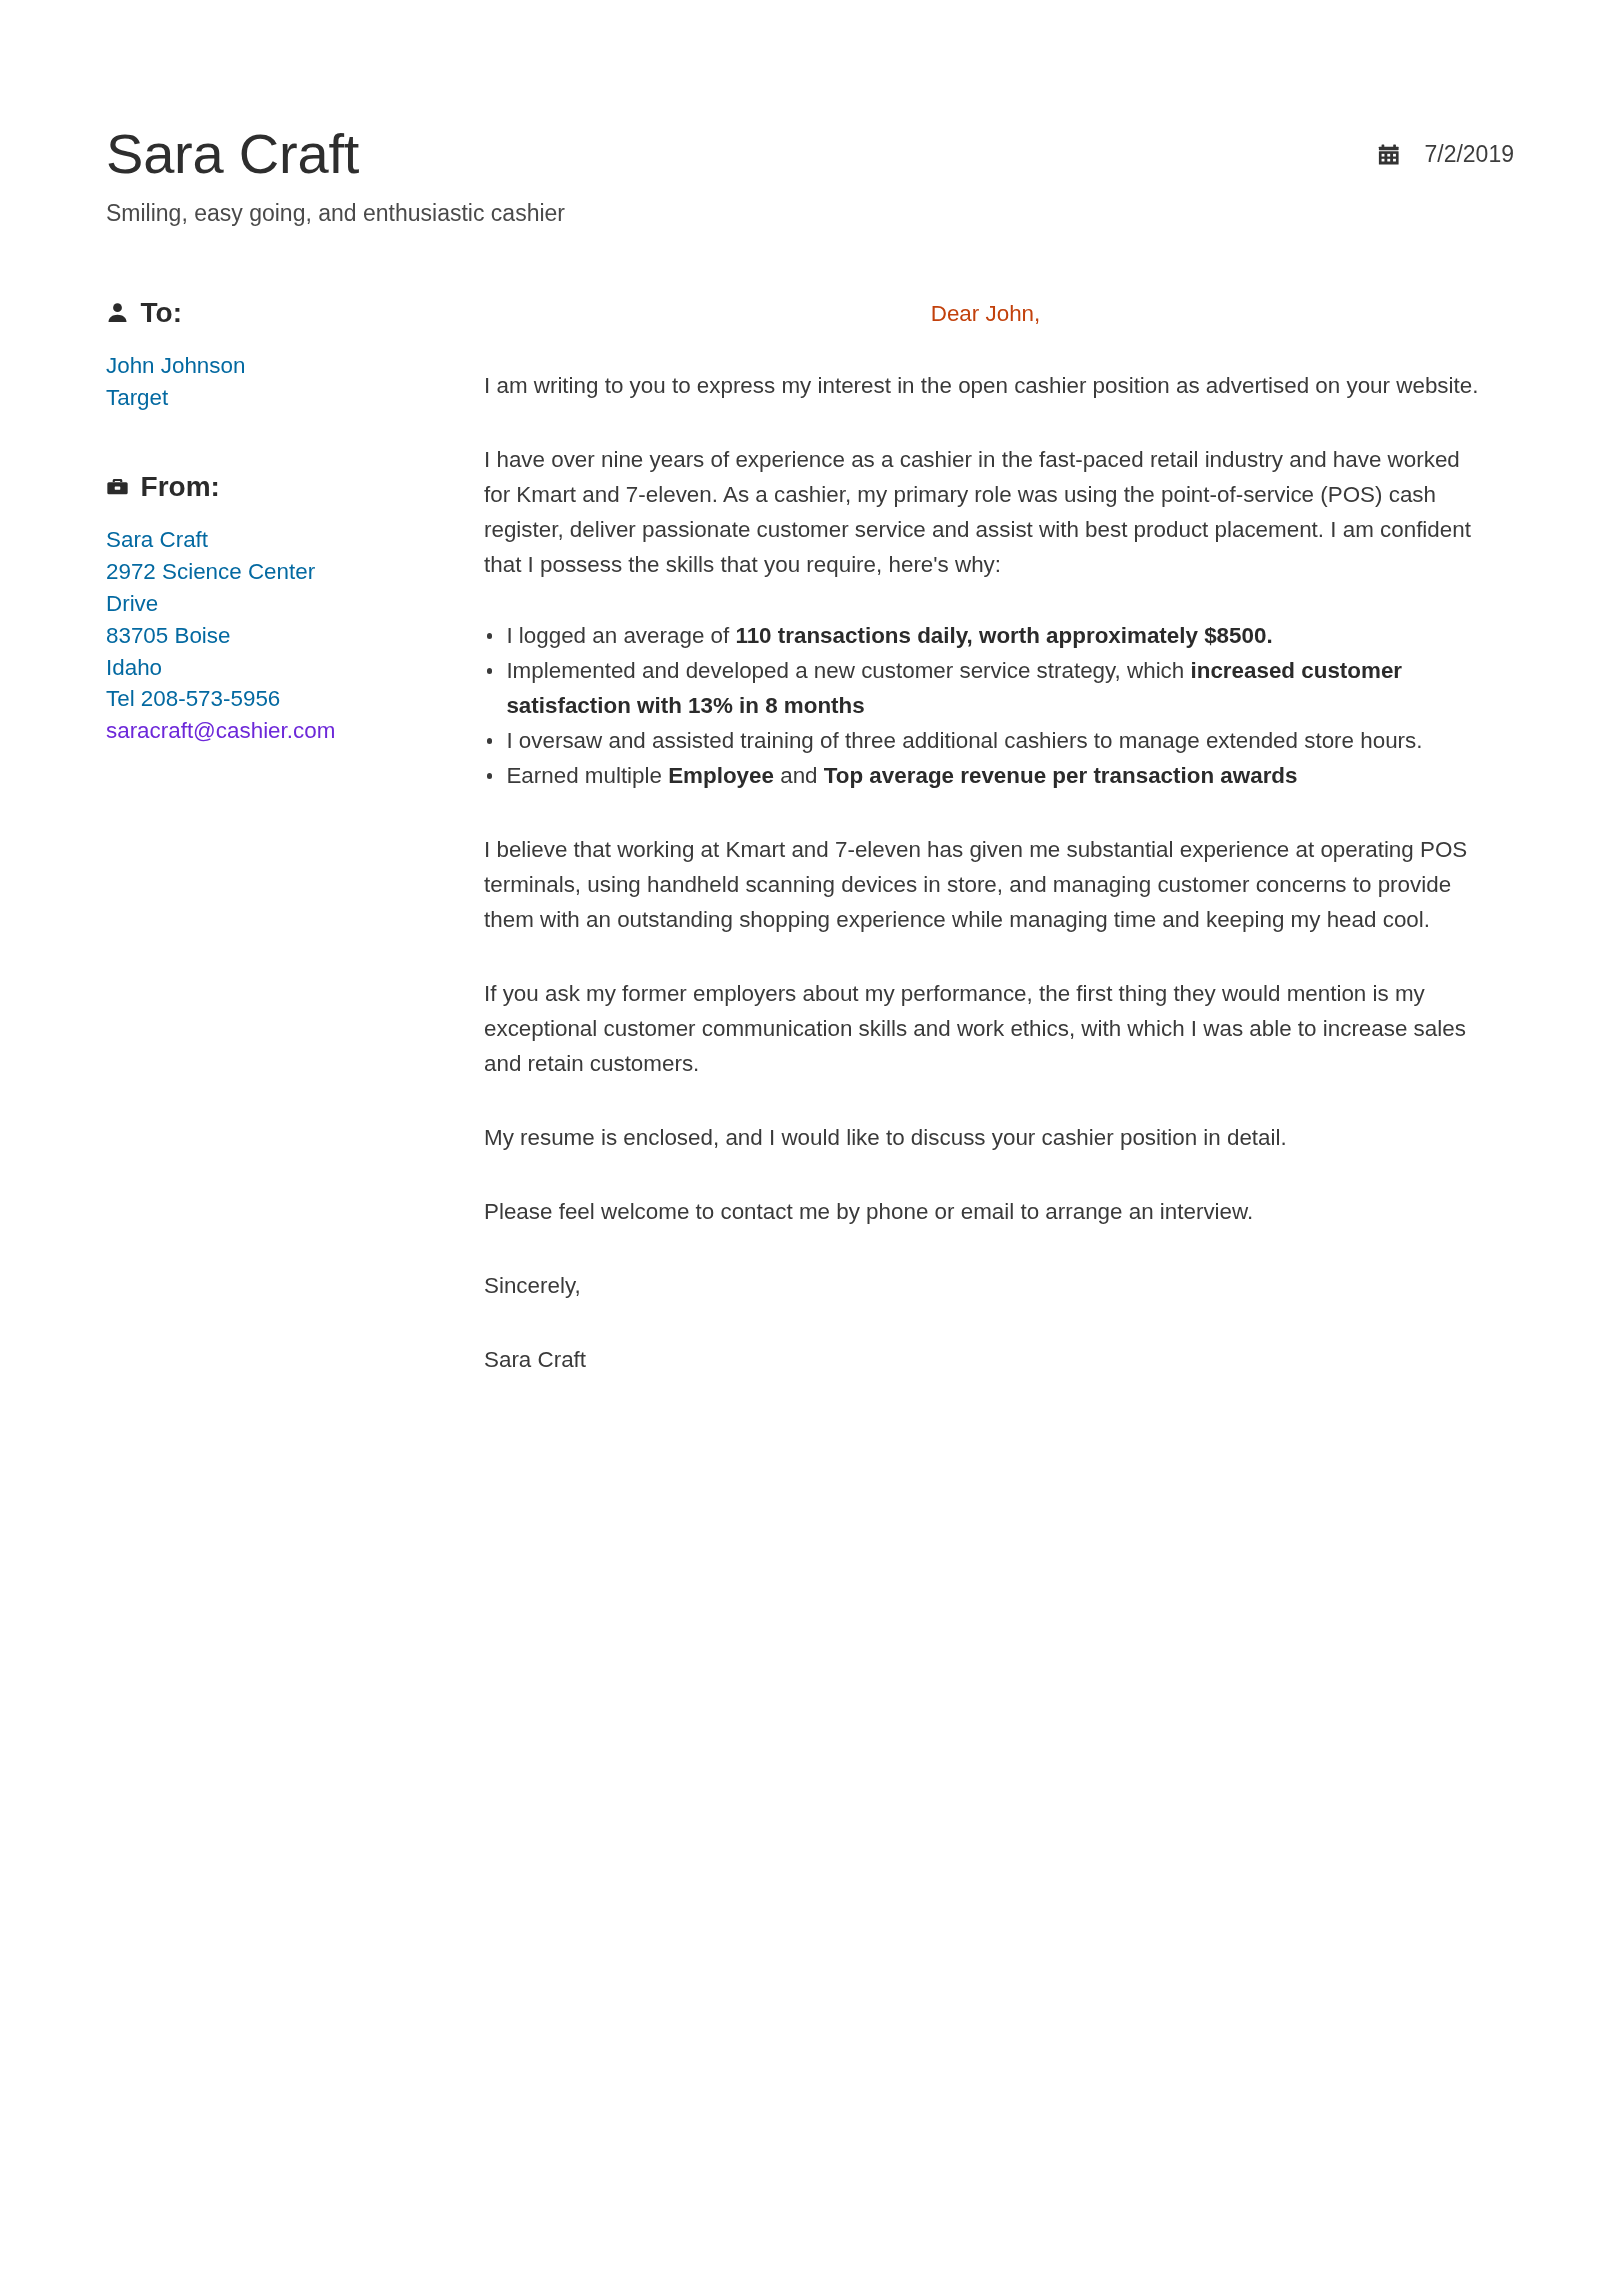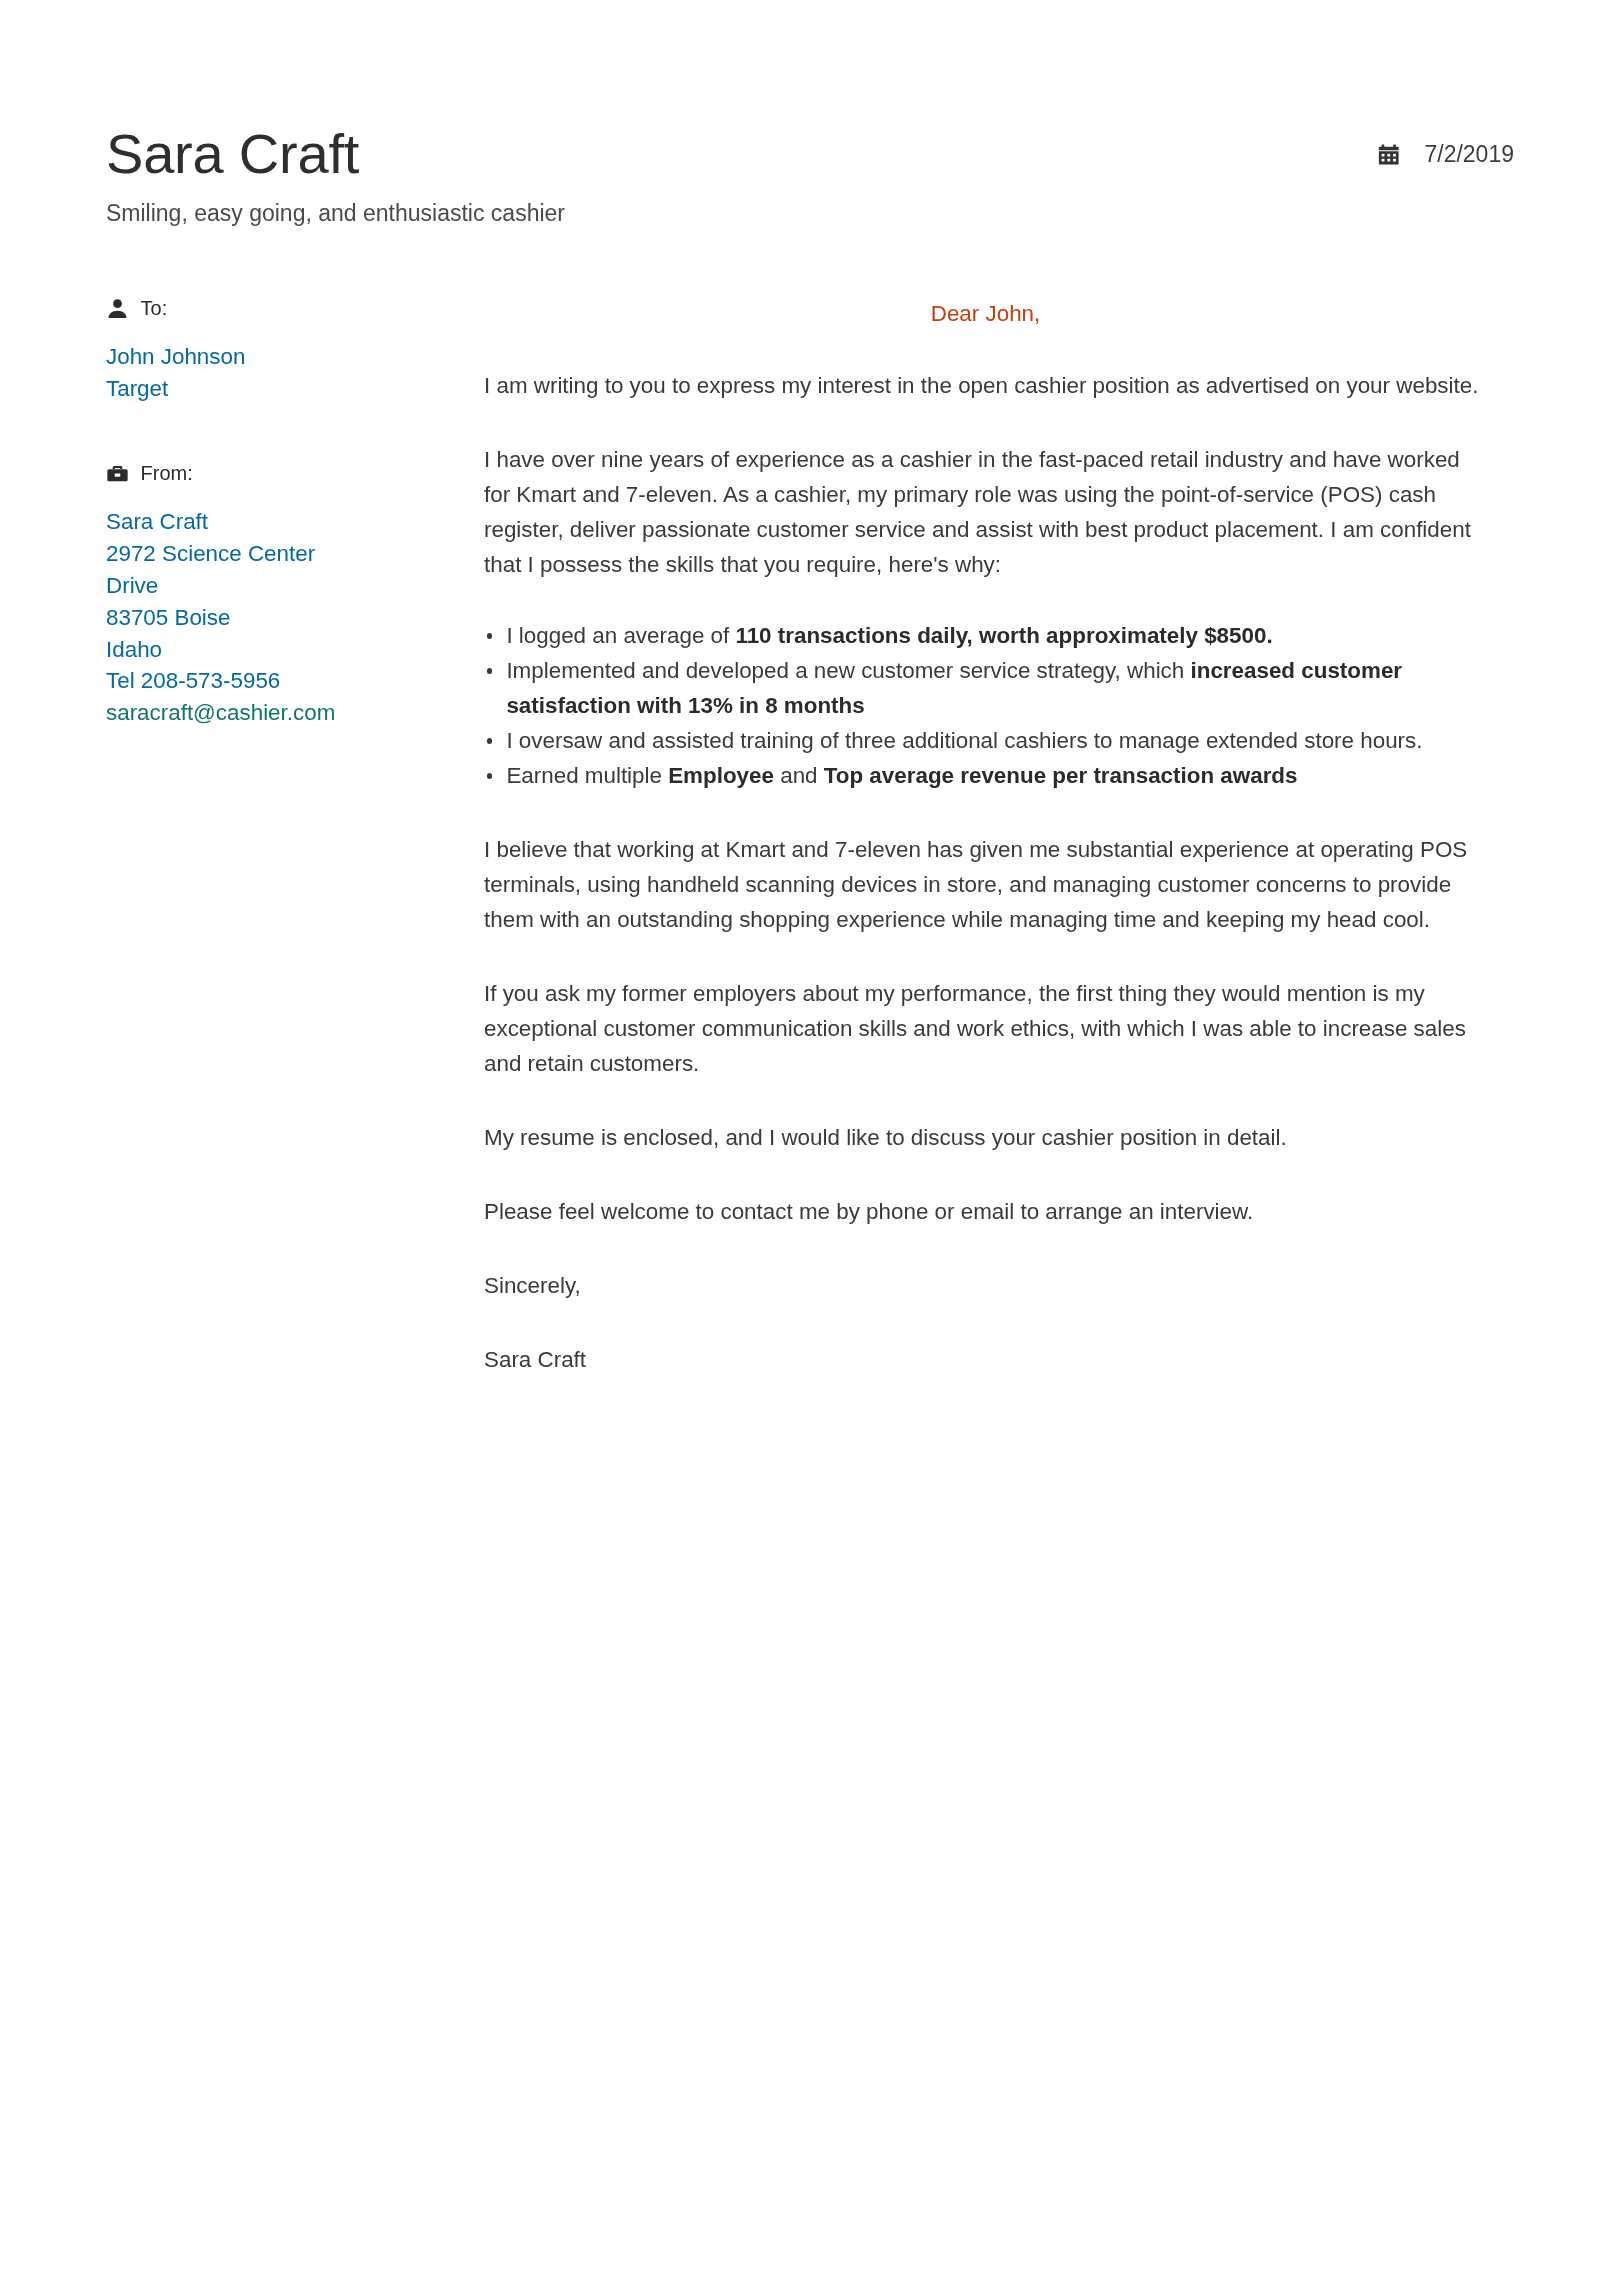--- a/index.html
+++ b/index.html
@@ -84,40 +84,40 @@
     padding-top: 5.4px;
     max-width: 1003px;
   }
 
   
   .side-block { margin-bottom: 57px; }
   .side-head {
     display: flex;
     align-items: center;
     gap: 11.6px;
-    font-size: 20px;
-    font-weight: 400;
+    font-size: 28px;
+    font-weight: 700;
     color: #2b2b2b;
     margin-bottom: 21.5px;
   }
   .side-head .ico {
     display: inline-block;
     width: 23px;
     height: 23px;
     line-height: 0;
     flex: 0 0 23px;
   }
   .side-head .ico svg { display: block; }
   .side-line {
     font-size: 22.4px;
     line-height: 1.42;
     color: #0369a1;
   }
   .side-line.email {
-    color: #0f766e;
+    color: #6d28d9;
   }
 
   
   .salutation {
     font-size: 22.4px;
     line-height: 1.5;
     color: #c2410c;
     margin: 0 0 39px 0;
     text-align: center;
   }

